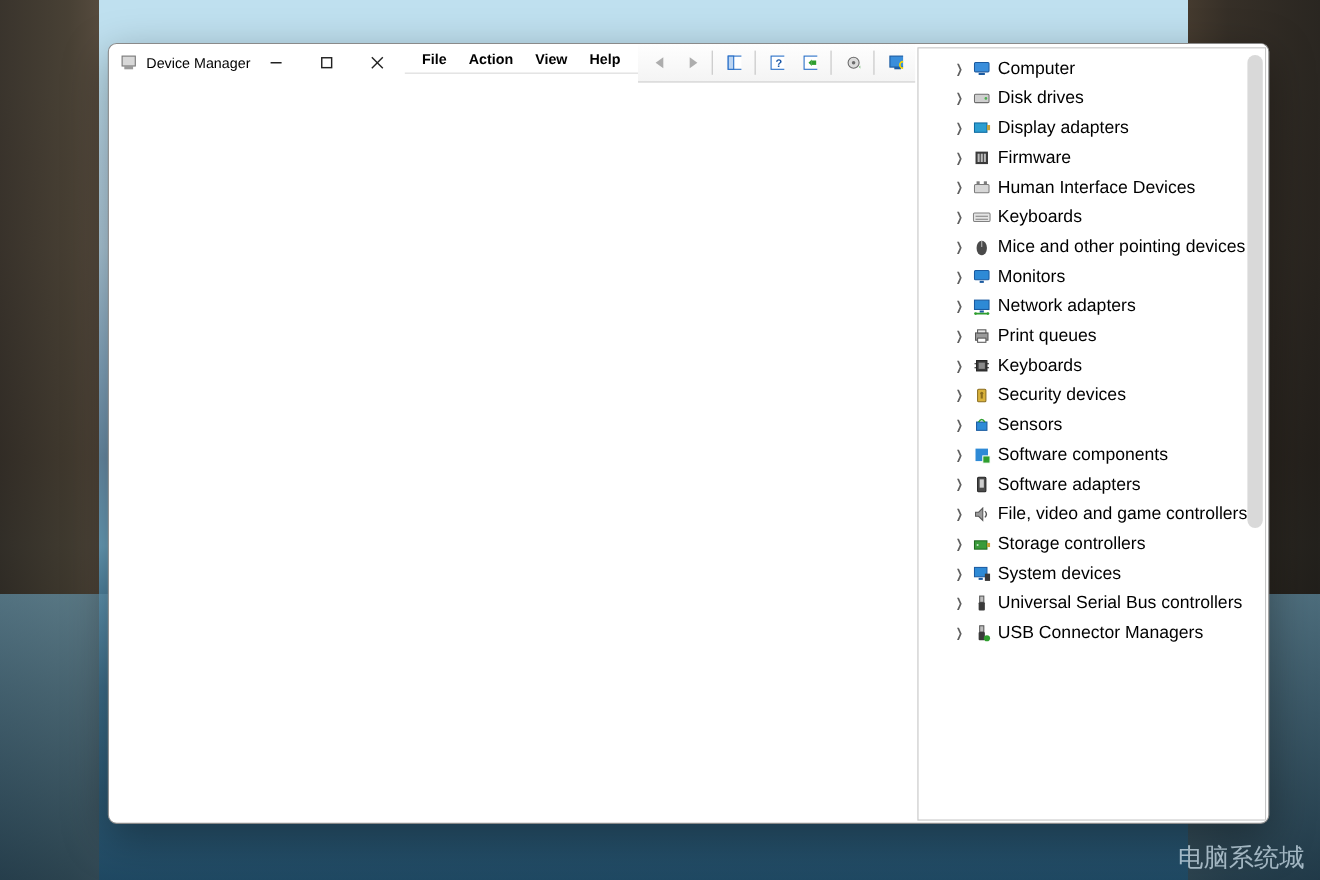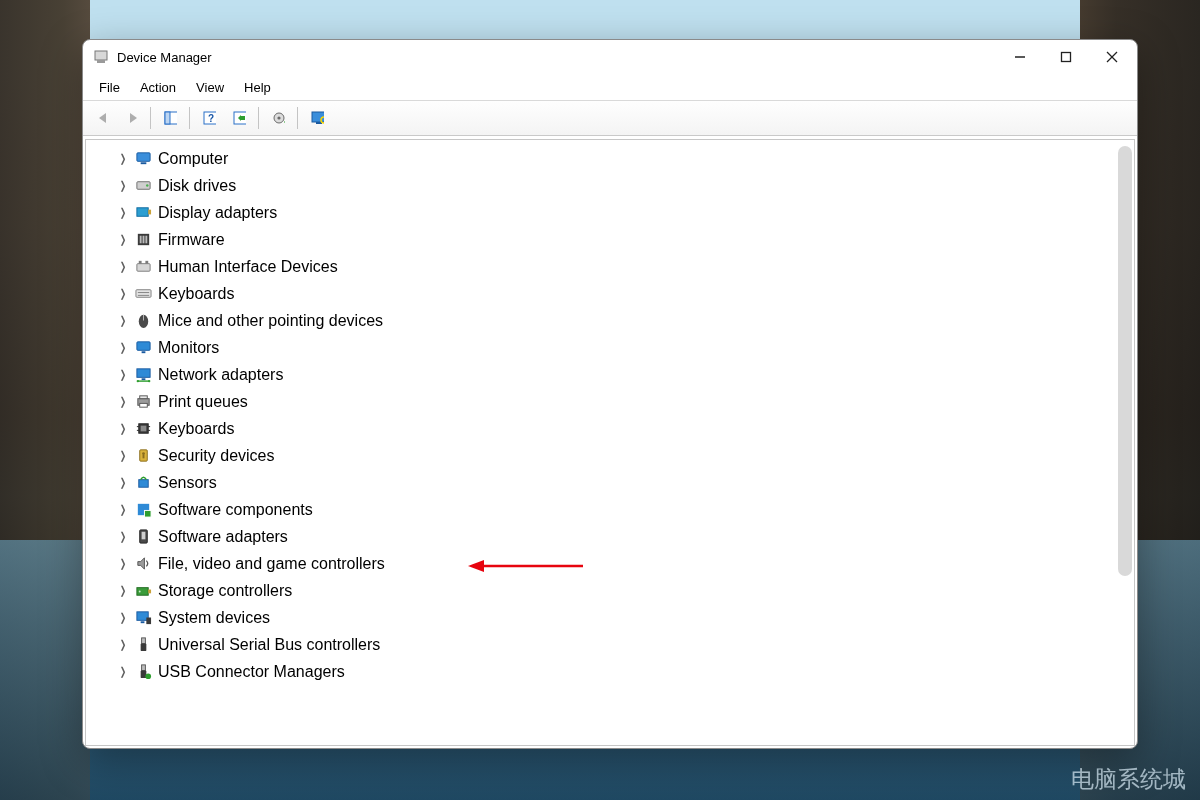--- a/index.html
+++ b/index.html
@@ -17,34 +17,34 @@
   .cliff-left{position:absolute;left:0;bottom:0;width:90px;height:800px;
     background:linear-gradient(to right,#2b2117 0%,#3b2f20 70%,#4a3a2a 100%);
     opacity:.9;}
   .cliff-right{position:absolute;right:0;bottom:0;width:120px;height:800px;
     background:linear-gradient(to left,#1d160f 0%,#2a2016 70%,#3a2c1e 100%);
     opacity:.92;}
   .sea{position:absolute;left:0;right:0;bottom:0;height:260px;
     background:linear-gradient(to bottom,#6aa1bd 0%,#234f6a 100%);opacity:.6;}
   
   .window{
-    position:absolute;left:82px;top:39px;width:1054px;height:708px;
+    position:absolute;left:98px;top:39px;width:1054px;height:708px;
     background:#ffffff;border:1px solid #8a8a8a;border-radius:8px;
     box-shadow:0 12px 40px rgba(0,0,0,.35);
-    display:flex;flex-direction:column;overflow:hidden;
+    display:flex;overflow:hidden;
   }
   .titlebar{height:34px;display:flex;align-items:center;padding:0 2px 0 10px;}
   .titlebar .app-icon{width:16px;height:16px;margin-right:8px;display:flex;align-items:center;justify-content:center;}
   .titlebar .title{font-size:13px;}
   .titlebar .spacer{flex:1;}
   .winbtn{width:46px;height:32px;display:flex;align-items:center;justify-content:center;border:none;background:transparent;}
   .winbtn svg{stroke:#222;fill:none;}
   
   .menubar{height:26px;display:flex;align-items:center;gap:0;padding:0 6px;border-bottom:1px solid #d9d9d9;}
-  .menubar .menu{padding:3px 10px;font-size:13px;border-radius:3px;}
+  .menubar .menu{padding:3px 10px;font-size:13px;border-radius:3px;font-weight:bold;}
   
   .toolbar{height:34px;border-bottom:1px solid #c9c9c9;background:linear-gradient(#fefefe,#f4f4f4);display:flex;align-items:center;padding:0 4px;gap:2px;}
   .tb-btn{width:28px;height:26px;display:flex;align-items:center;justify-content:center;border:1px solid transparent;border-radius:2px;background:transparent;}
   .tb-sep{width:1px;height:22px;background:#c4c4c4;margin:0 3px;}
   .tb-btn svg{display:block;}
   .tb-btn.disabled svg *{opacity:.55;}
   
   .content{flex:1;display:flex;position:relative;border-top:1px solid #fff;}
   .tree-wrap{flex:1;overflow:hidden;position:relative;border:1px solid #c6c6c6;margin:2px;background:#fff;}
   .tree{position:absolute;left:0;right:0;top:0;bottom:0;overflow:hidden;padding:5px 0 0 0;}

